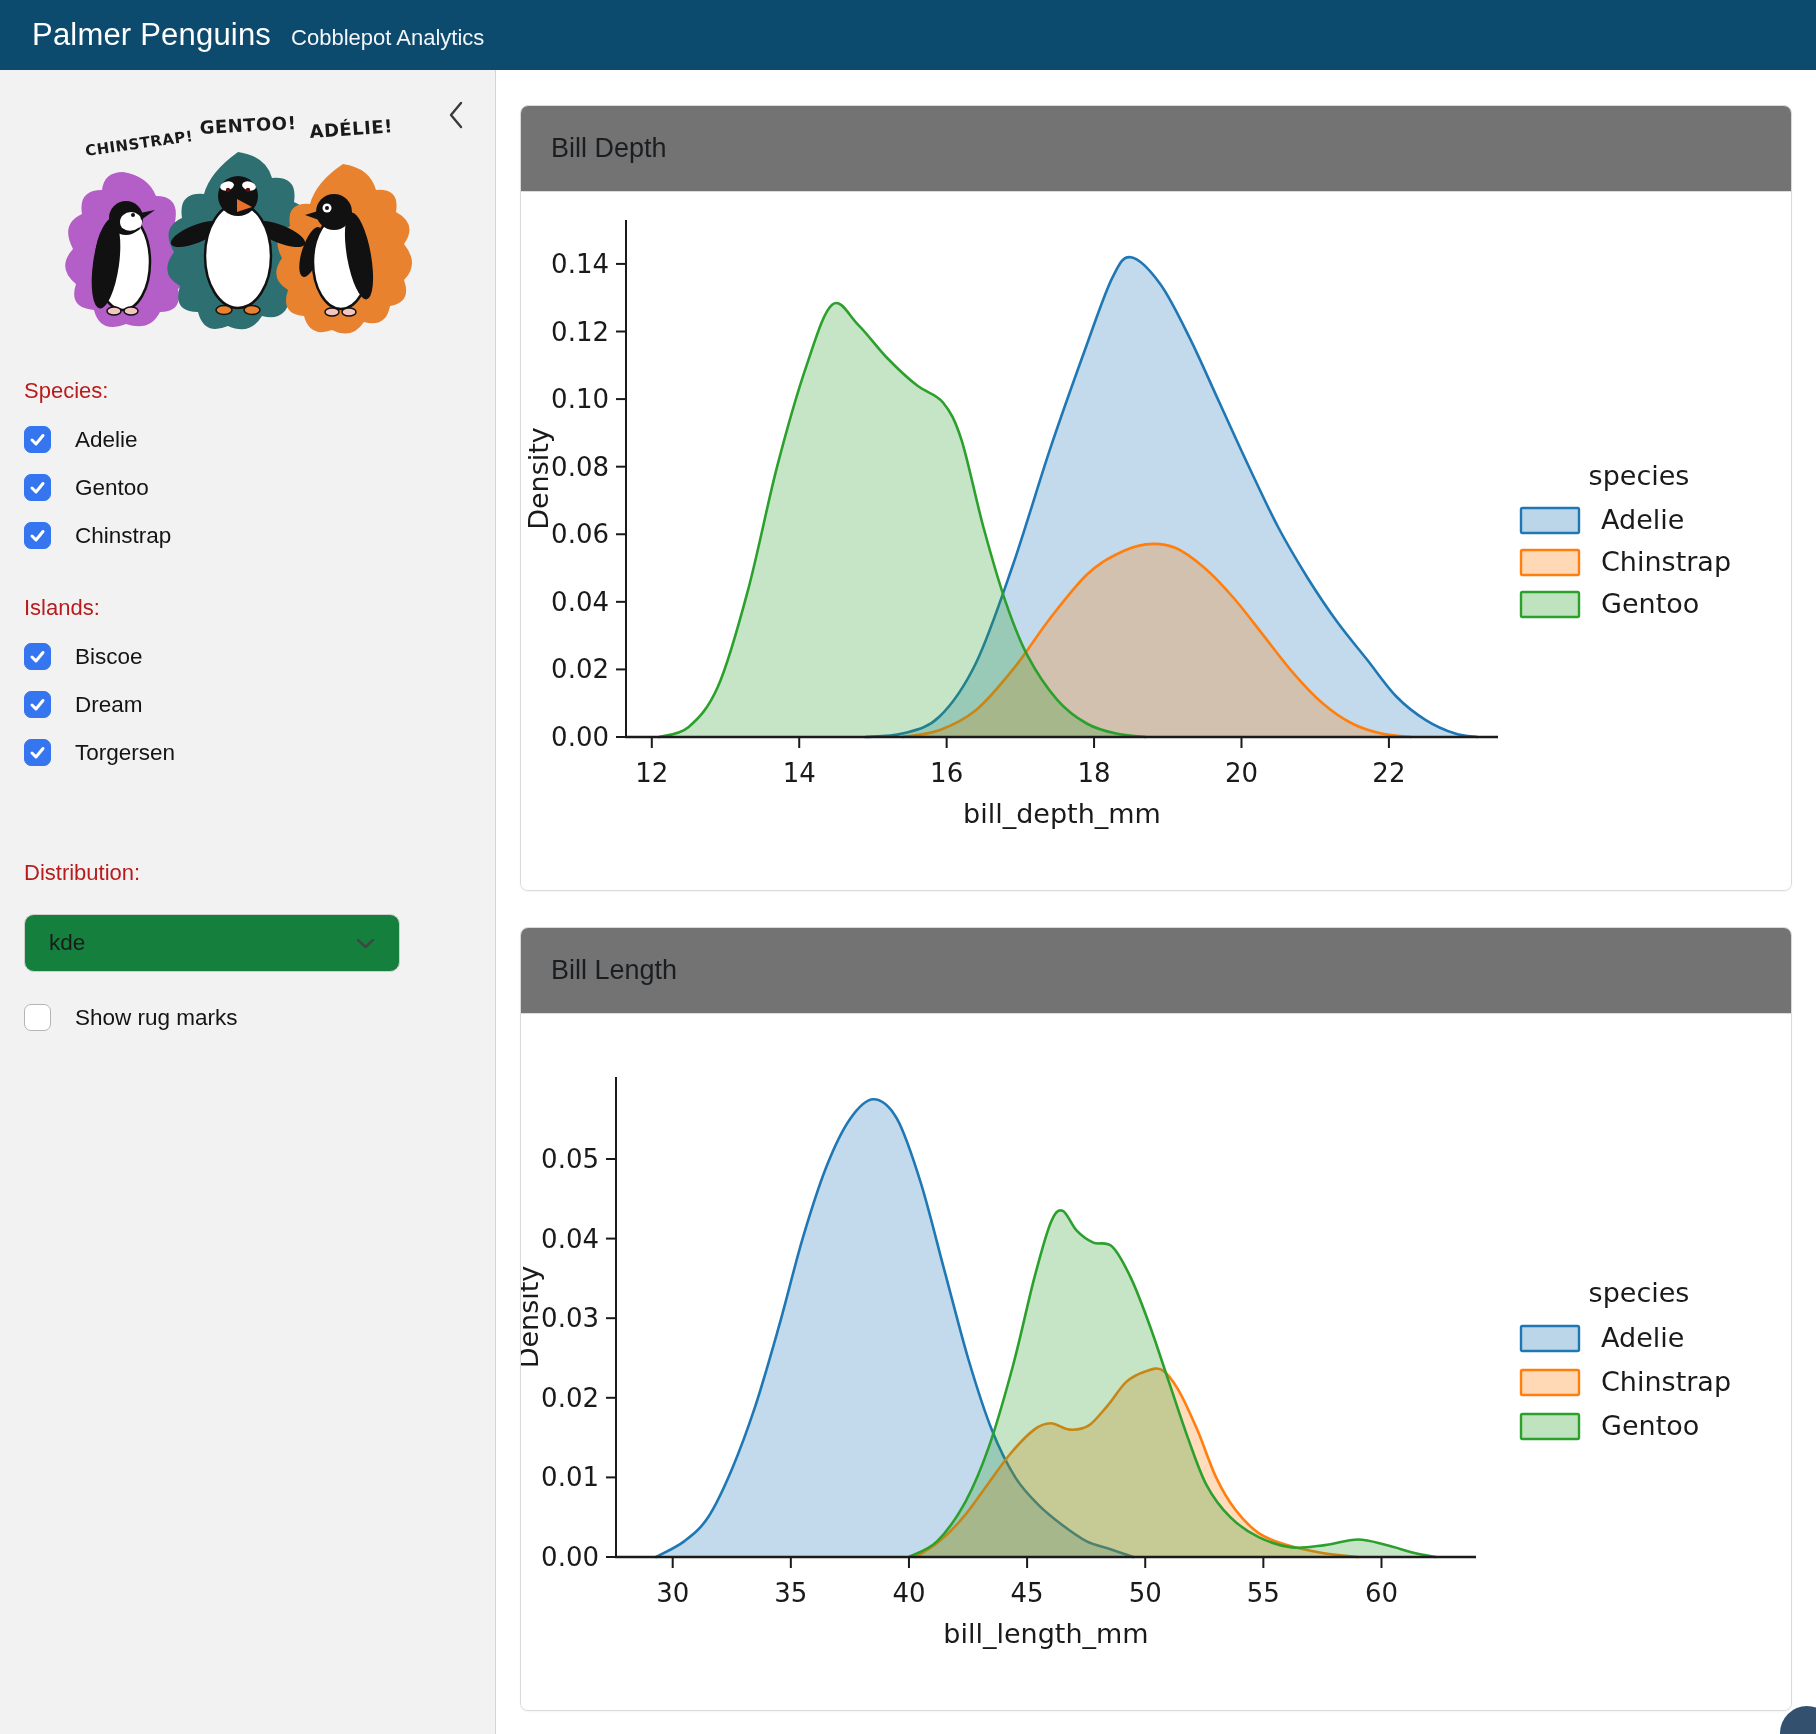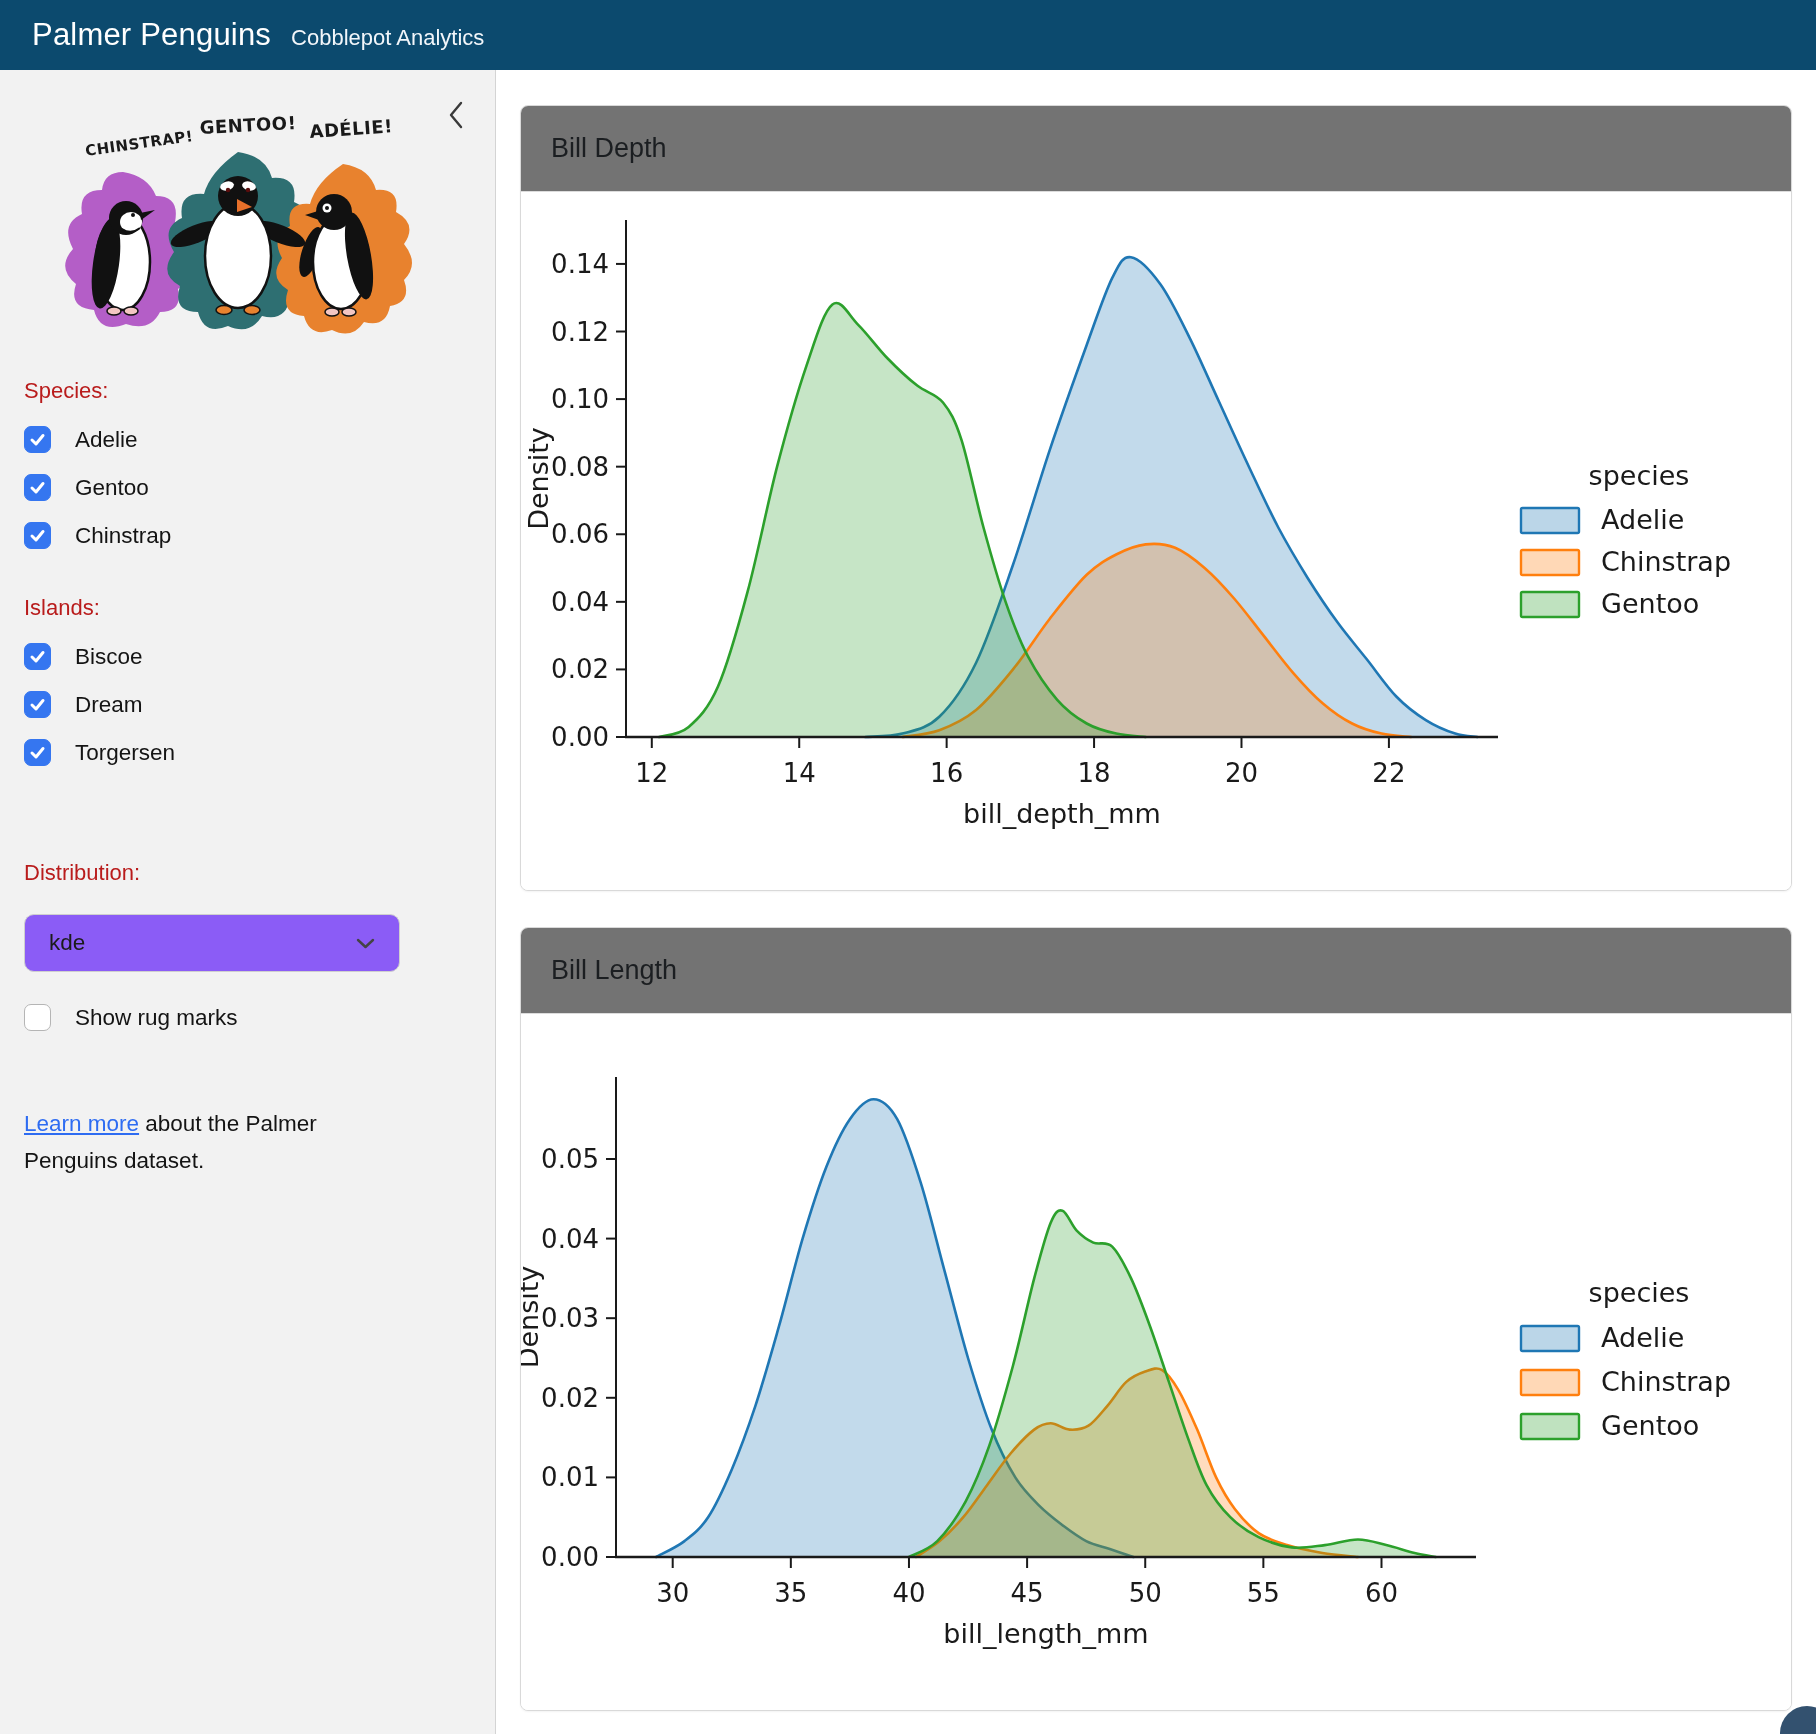--- a/index.html
+++ b/index.html
@@ -34,21 +34,21 @@
   .cb{
     width:27px;height:27px;border-radius:7px;background:#ffffff;
     border:1.5px solid #b5b5b5;box-sizing:border-box;flex:0 0 auto;
     display:flex;align-items:center;justify-content:center;
   }
   .cb svg{visibility:hidden;}
   .cb.on{background:#3576f0;border-color:#3576f0;}
   .cb.on svg{visibility:visible;}
   .cb-label{font-size:22.5px;color:#141414;}
   .select{
-    width:376px;height:58px;background:#8b5cf6;border:1px solid #cfcfcf;border-radius:10px;
+    width:376px;height:58px;background:#15803d;border:1px solid #cfcfcf;border-radius:10px;
     display:flex;align-items:center;justify-content:space-between;
     padding:0 24px;box-sizing:border-box;font-size:22.5px;cursor:pointer;
   }
   .rug-row{margin-top:32px;align-items:center;}
   .learn{
     margin-top:74px;font-size:22.5px;line-height:37px;width:350px;color:#141414;
   }
   .learn a{color:#2e6cf2;text-decoration:underline;cursor:pointer;}
   
   .main{position:absolute;top:70px;left:497px;width:1319px;height:1664px;background:#ffffff;}
@@ -204,21 +204,20 @@
 
     <label class="check-row rug-row">
       <span class="cb">
         <svg width="19" height="19" viewBox="0 0 19 19">
             <polyline points="4,10 8,14 15,5.5" fill="none" stroke="#fff" stroke-width="3" stroke-linecap="round" stroke-linejoin="round"></polyline>
           </svg>
       </span>
       <span class="cb-label">Show rug marks</span>
     </label>
 
-    <p class="learn"><a>Learn more</a><span> about the Palmer Penguins dataset.</span></p>
   </div>
 </aside>
 
 <main class="main">
   <section class="card card-1">
     <div class="card-header">
       <span class="card-title">Bill Depth</span>
     </div>
     <div class="card-body">
         <svg viewBox="0 0 1270 698" class="chart-svg">

